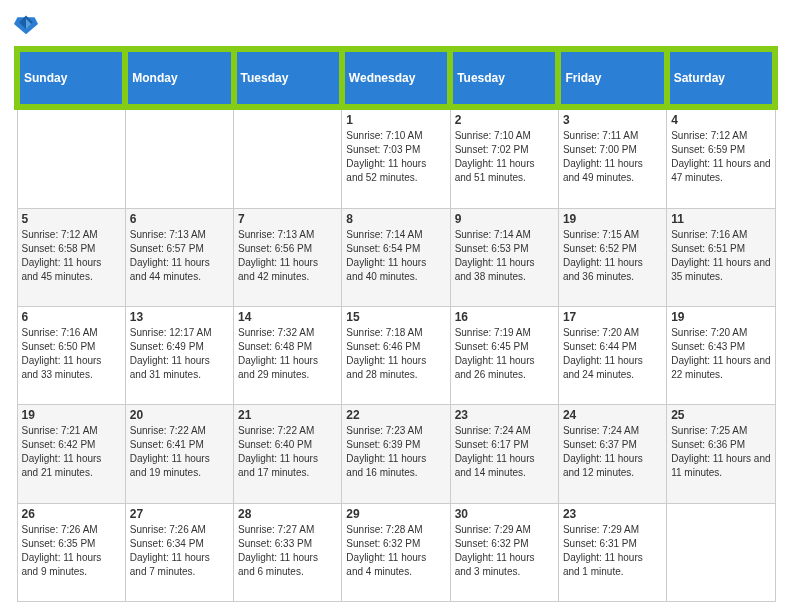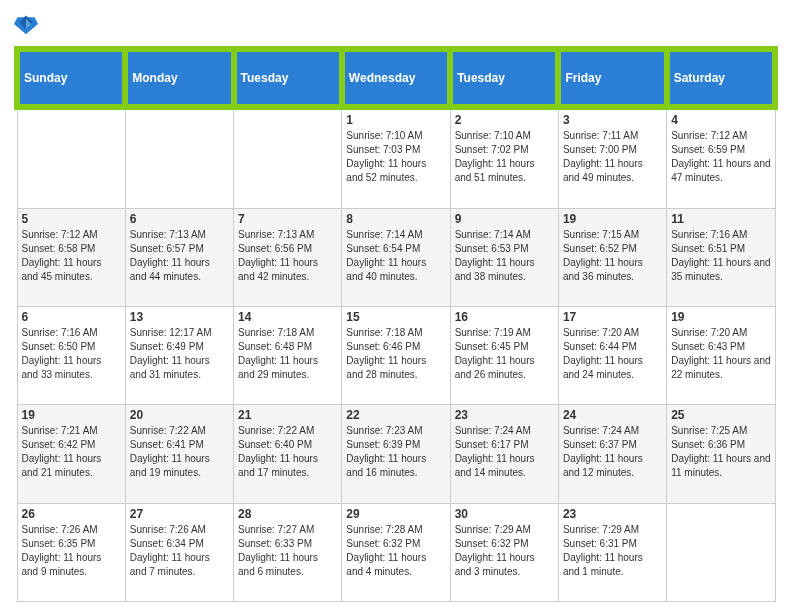--- a/index.html
+++ b/index.html
@@ -217,21 +217,21 @@
 Daylight: 11 hours and 33 minutes.</div>
           </td>
           <td>
             <span class="day-number">13</span>
             <div class="day-info">Sunrise: 12:17 AM
 Sunset: 6:49 PM
 Daylight: 11 hours and 31 minutes.</div>
           </td>
           <td>
             <span class="day-number">14</span>
-            <div class="day-info">Sunrise: 7:18 AM
+            <div class="day-info">Sunrise: 7:32 AM
 Sunset: 6:48 PM
 Daylight: 11 hours and 29 minutes.</div>
           </td>
           <td>
             <span class="day-number">15</span>
             <div class="day-info">Sunrise: 7:18 AM
 Sunset: 6:46 PM
 Daylight: 11 hours and 28 minutes.</div>
           </td>
           <td>

